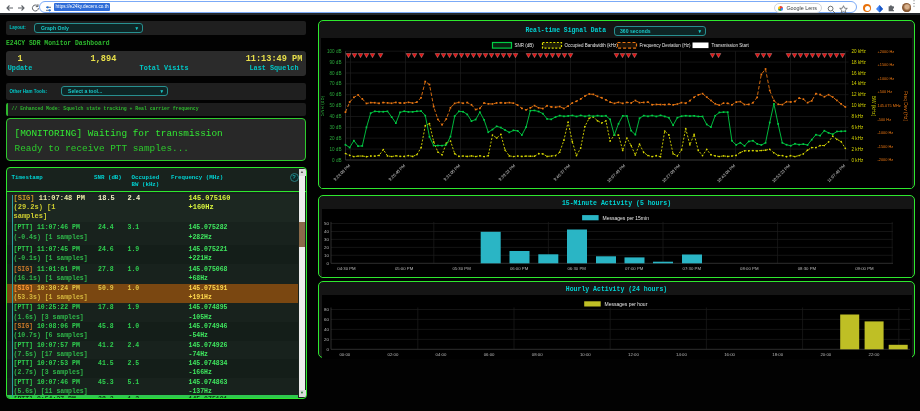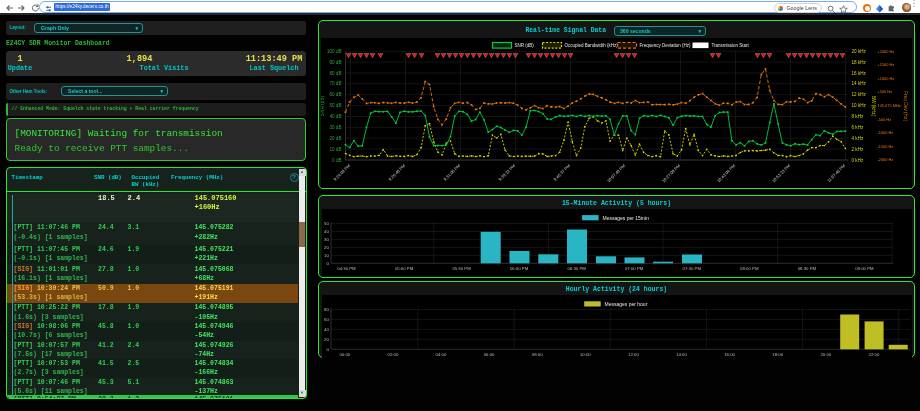--- a/index.html
+++ b/index.html
@@ -20,21 +20,21 @@
 #monitor{position:absolute;left:5.5px;top:118px;width:300px;height:42.5px;background:#282828;border:1.6px solid #2ecc2e;border-radius:4px}
 #monitor .l1{position:absolute;left:8px;top:8.5px;color:#33e833;font-size:9.4px;font-weight:400}
 #monitor .l2{position:absolute;left:8px;top:24px;color:#2ccc2c;font-size:9.4px}
 #tablepanel{position:absolute;left:5.5px;top:167px;width:301px;height:232px;background:#18221d;border:1.6px solid #2ee82e;border-radius:4px;overflow:hidden}
 .th{position:absolute;color:#00d2d2;font-size:5.8px;font-weight:700}
 #thline{position:absolute;left:0;top:22.5px;width:100%;height:1.4px;background:#2ee82e}
 .row{position:absolute;left:0;width:291px;font-size:6.5px;font-weight:700;line-height:9.3px}
 .c1{position:absolute;left:7px;width:85px}
 .c2{position:absolute;left:91.5px;width:30px}
 .c3{position:absolute;left:121px;width:30px}
-.c4{position:absolute;left:188px;width:80px}
+.c4{position:absolute;left:182px;width:80px}
 #vline{position:absolute;left:5.6px;top:27px;width:1px;height:202px;background:#2aa0a0;z-index:6}
 #qmark{position:absolute;right:7px;top:4.5px;width:9px;height:9px;border:1px solid #2a7d7d;border-radius:50%;color:#19c9c9;font-size:6px;line-height:8.5px;text-align:center;background:#0e2525}
 #sbar{position:absolute;right:1px;top:0.5px;width:6px;height:228px;background:#ececec}
 #sbthumb{position:absolute;right:1px;top:54px;width:6px;height:25px;background:#8a6a4a}
 .panel{position:absolute;left:318px;width:597px;background:#151515;border:1.6px solid #2ee82e;border-radius:5px}
 .ptitle{position:absolute;width:100%;text-align:center;color:#00d2d2;font-weight:700}
 .canvas{position:absolute;background:#000}
 svg text{font-family:"Liberation Sans",sans-serif}
 </style></head><body>
 <div id="chrome">
@@ -72,21 +72,21 @@
     <div style="position:absolute;right:9.5px;top:3.8px;width:8px;height:8px;border-radius:50%;background:radial-gradient(circle at 50% 35%, #d8b08a 0 28%, #8a5a34 60%)"></div>
     <div style="position:absolute;right:2px;top:2px;color:#5f6368;font-size:8px;line-height:4px;letter-spacing:0">⋮</div>
   </div>
 <div class="dbar" style="left:5.5px;top:20.7px;width:300px;height:14.5px"></div>
 <div class="lbl" style="left:9.5px;top:25.2px">Layout:</div>
 <div class="sel" style="left:34px;top:23.2px;width:109px;height:9.8px;line-height:9px;padding-left:6px">Graph Only<span class="arr" style="font-size:5px">▾</span></div>
 <div id="title">E24CY SDR Monitor Dashboard</div>
 <div id="stats">
     <div class="statnum" style="left:0;width:29px;text-align:center">1</div>
     <div class="statlab" style="left:0;width:29px;text-align:center">Update</div>
-    <div class="statnum" style="left:85px;width:98px;text-align:center">1,894</div>
+    <div class="statnum" style="left:85px;width:98px;text-align:left">1,894</div>
     <div class="statlab" style="left:85px;width:98px;text-align:right">Total Visits</div>
     <div class="statnum" style="right:-14.5px;width:92px;text-align:center">11:13:49 PM</div>
     <div class="statlab" style="right:-14.5px;width:92px;text-align:center">Last Squelch</div>
   </div>
 <div class="dbar" style="left:5.5px;top:82.5px;width:300px;height:17px"></div>
 <div class="lbl" style="left:9.5px;top:88.5px">Other Ham Tools:</div>
 <div class="sel" style="left:61px;top:85.5px;width:107px;height:10.5px;line-height:9.7px;padding-left:6px">Select a tool...<span class="arr" style="font-size:5px">▾</span></div>
 <div id="enh">// Enhanced Mode: Squelch state tracking + Real carrier frequency</div>
 <div id="monitor">
     <div class="l1">[MONITORING] Waiting for transmission</div>
@@ -94,20 +94,21 @@
   </div>
 <div id="tablepanel">
     <div class="th" style="left:5px;top:6px">Timestamp</div>
     <div class="th" style="left:87.5px;top:6px">SNR (dB)</div>
     <div class="th" style="left:125px;top:6px">Occupied<br>BW (kHz)</div>
     <div class="th" style="left:164.5px;top:6px">Frequency (MHz)</div>
     <div id="qmark">?</div>
     <div id="thline"></div>
     <div id="vline"></div>
     <div class="row" style="top:25.9px;height:28.0px;background:#1c2721;font-size:7px;">
+      <div class="c1"><span style="color:#cc9926">[SIG]</span> <span style="color:#eaeaa8">11:07:48 PM</span><br><span style="color:#cfcf30">(29.2s) [1</span><br><span style="color:#cfcf30">samples]</span></div>
       <div class="c2" style="color:#f2f2c8">18.5</div>
       <div class="c3" style="color:#f2f2c8">2.4</div>
       <div class="c4" style="color:#d8f53e">145.075160<br>+160Hz</div>
     </div>
     <div class="row" style="top:55.4px;height:18.8px;">
       <div class="c1"><span style="color:#2fcf4f">[PTT]</span> <span style="color:#2fcf4f">11:07:46 PM</span><br><span style="color:#2fb74a">(-0.4s) [1 samples]</span></div>
       <div class="c2" style="color:#2fcf4f">24.4</div>
       <div class="c3" style="color:#2fcf4f">3.1</div>
       <div class="c4" style="color:#3fe85f">145.075282<br>+282Hz</div>
     </div>

